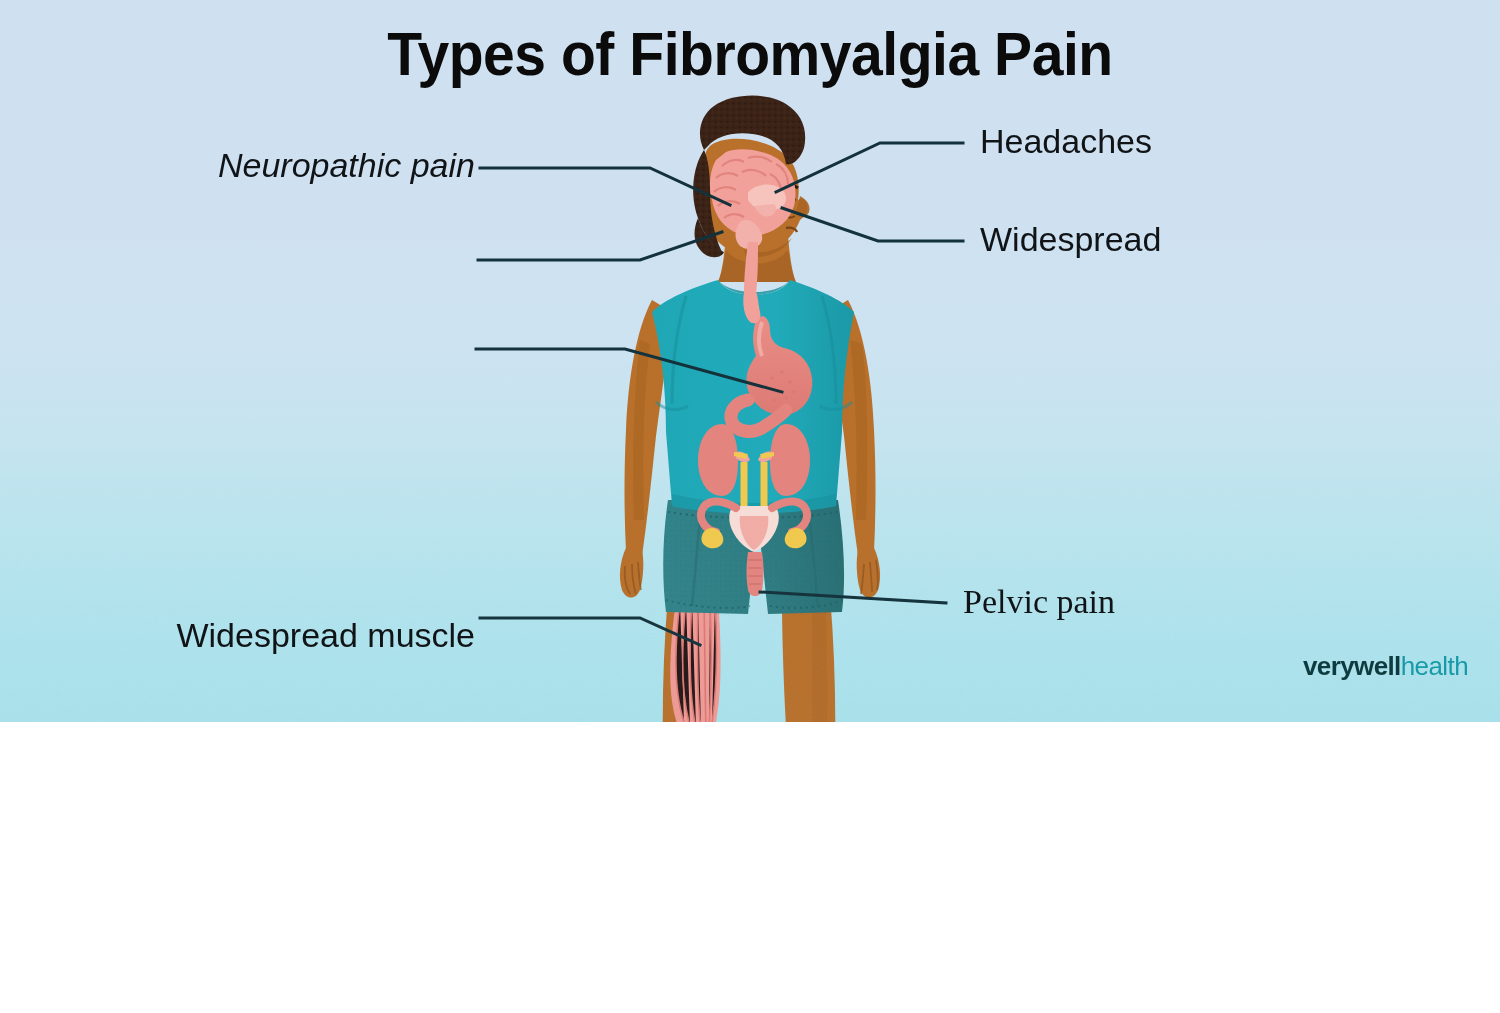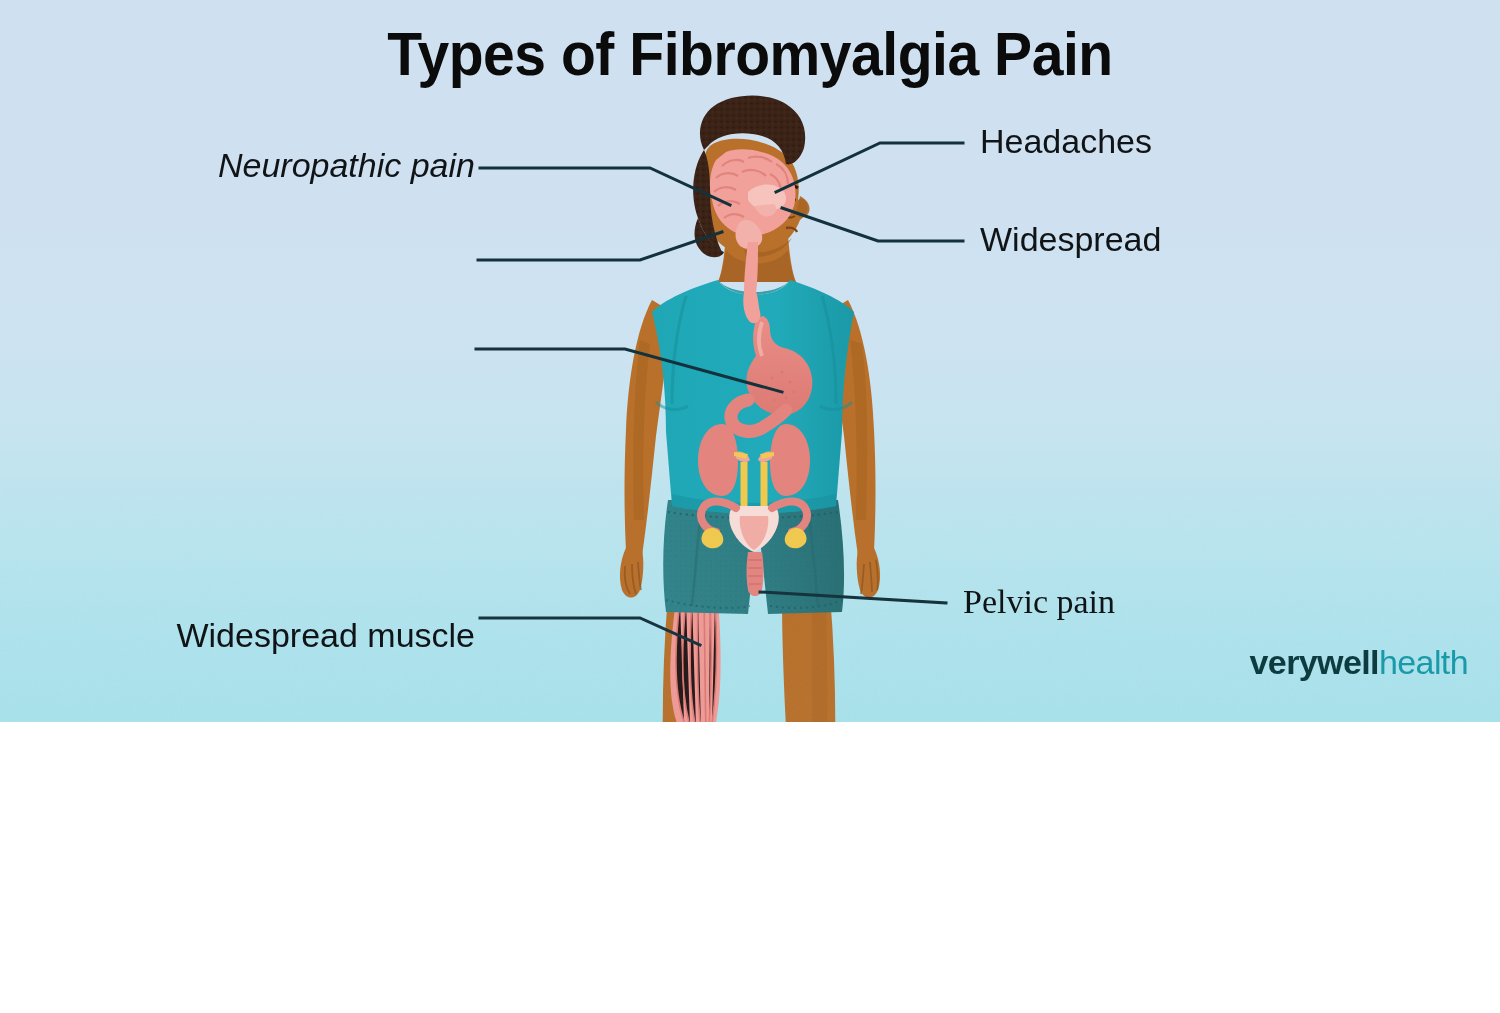--- a/index.html
+++ b/index.html
@@ -58,21 +58,21 @@
   #figure-svg, #leader-svg {
     position: absolute;
     left: 0; top: 0;
   }
   #leader-svg { pointer-events: none; }
 
   #logo {
     position: absolute;
     right: 32px;
     bottom: 40px;
-    font-size: 34px;
+    font-size: 26px;
     font-weight: 700;
     letter-spacing: -0.6px;
     white-space: nowrap;
   }
   #logo .vw { color: #0d3b3f; }
   #logo .hl { color: #1a9aa8; font-weight: 400; }
 </style>
 </head>
 <body>
 

